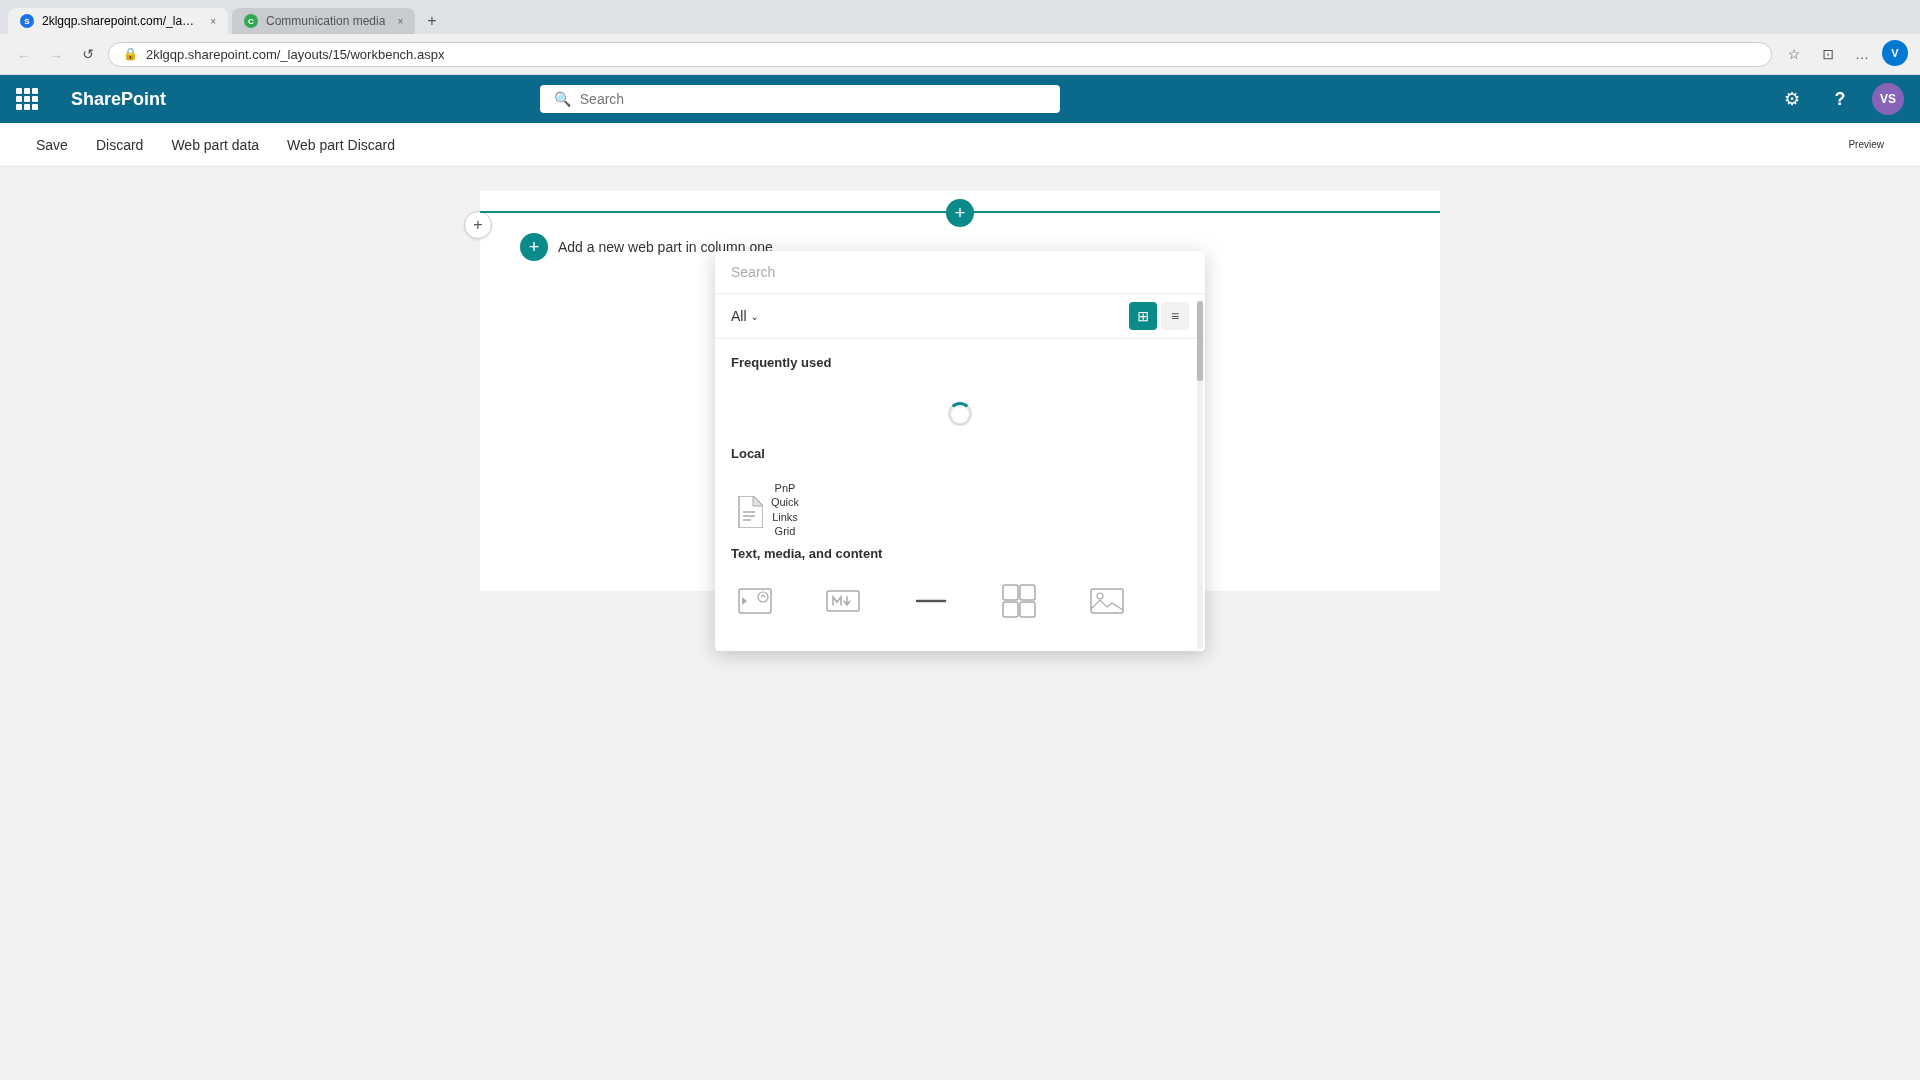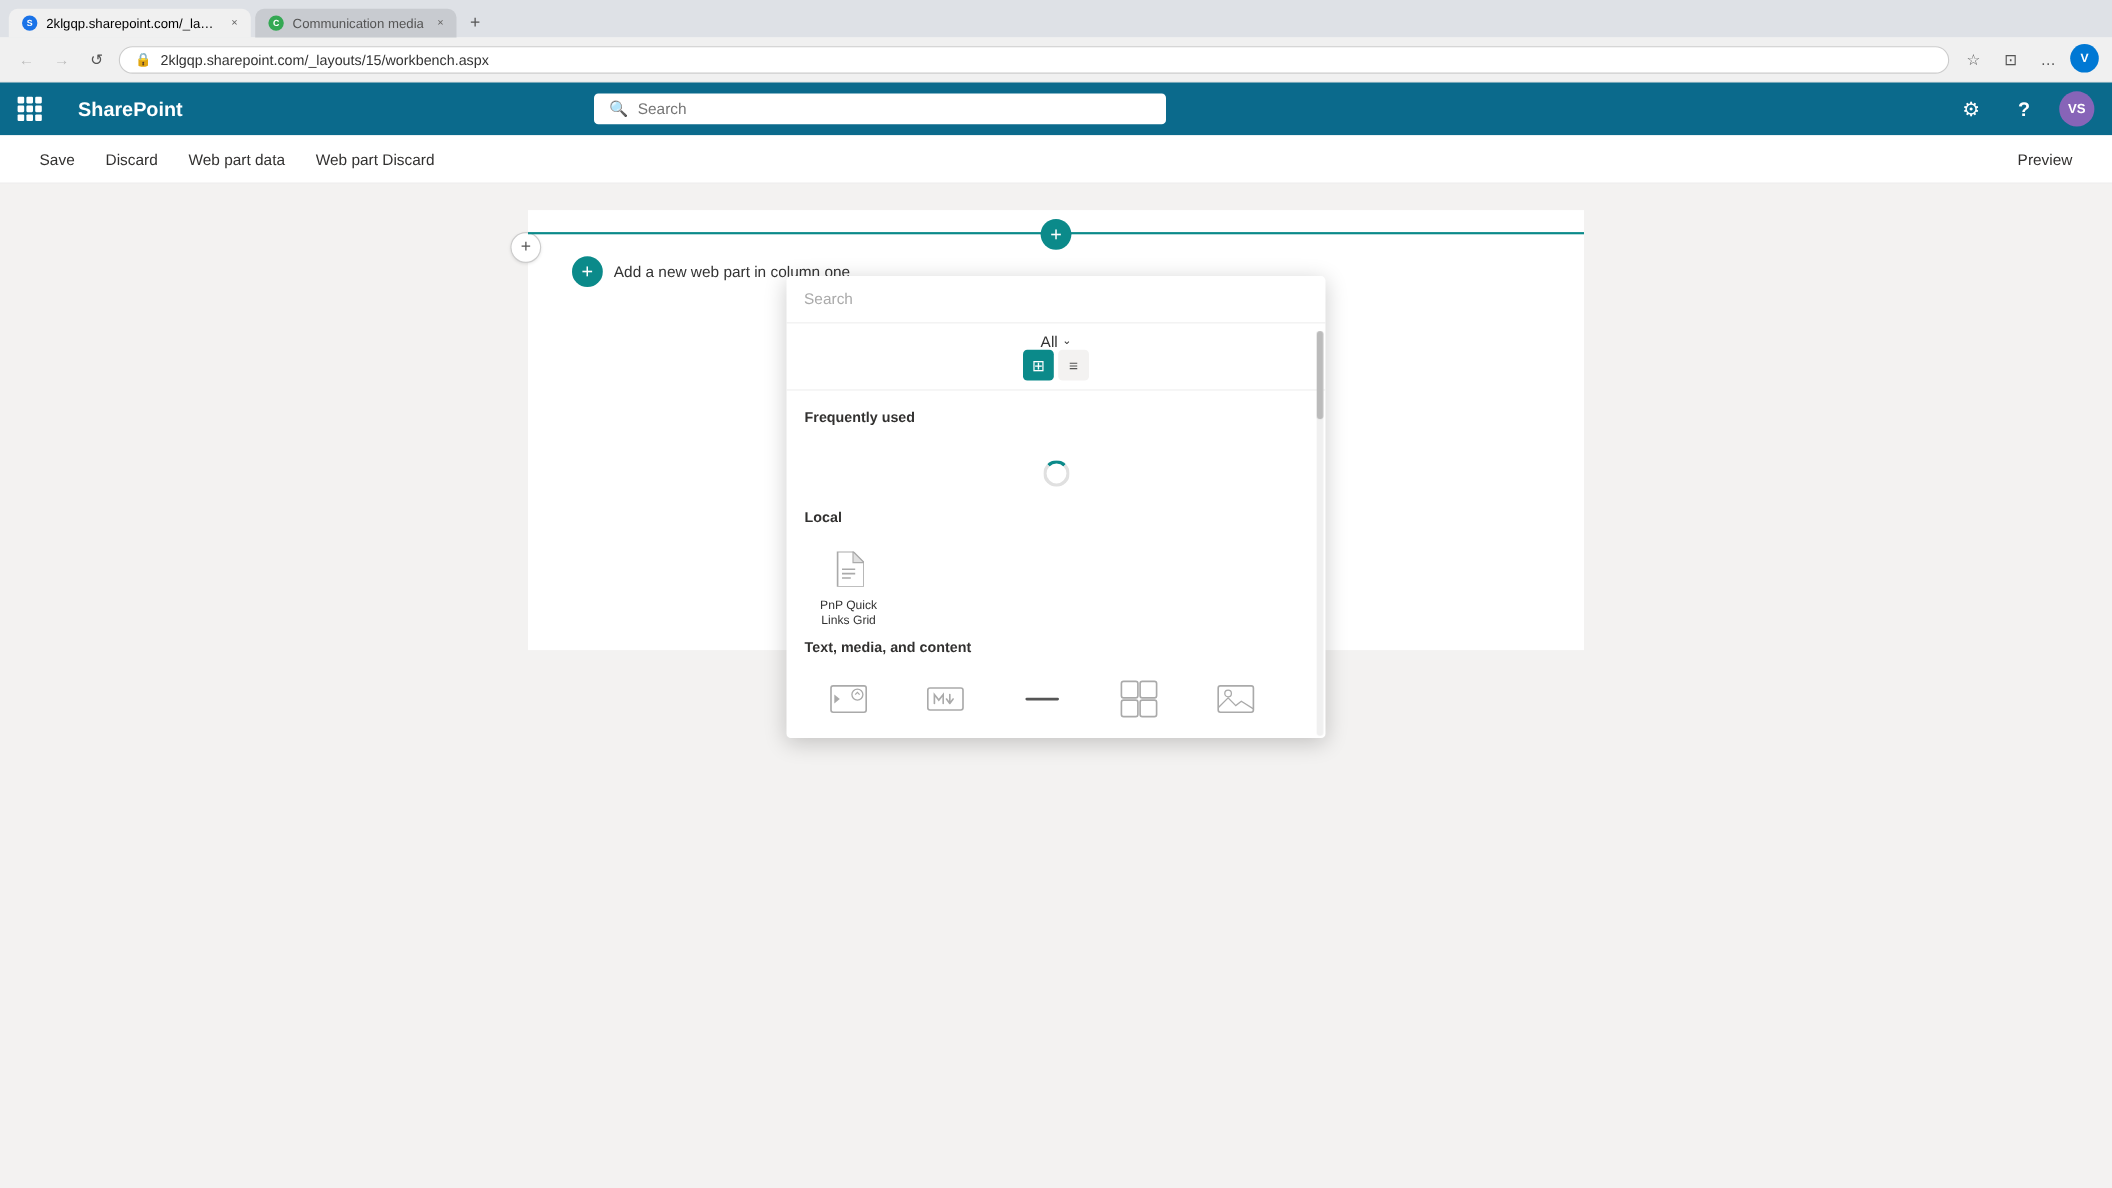--- a/index.html
+++ b/index.html
@@ -166,21 +166,21 @@
       padding: 12px 24px;
       height: 44px;
       gap: 4px;
     }
     .toolbar-btn {
       background: none; border: none; cursor: pointer; font-size: 14px; color: #323130;
       padding: 6px 12px; border-radius: 2px;
     }
     .toolbar-preview {
       margin-left: auto;
-      background: none; border: none; cursor: pointer; font-size: 14px; color: #323130;
+      background: none; border: none; cursor: pointer; font-size: 10px; color: #323130;
       padding: 6px 12px;
       text-align: center;
     }
 
     
     .sp-main {
       background: #f3f2f1;
       flex: 1;
       padding: 24px;
       position: relative;
@@ -286,21 +286,20 @@
       color: #333;
     }
     .picker-search input::placeholder { color: #aaa; }
 
     .picker-filter-row {
       display: flex;
       align-items: center;
       padding: 8px 16px;
       border-bottom: 1px solid #eee;
       justify-content: space-between;
-      flex-direction: column;
     }
     .filter-all {
       display: flex;
       align-items: center;
       gap: 4px;
       font-size: 14px;
       color: #333;
       cursor: pointer;
     }
     .filter-chevron { font-size: 10px; }
@@ -342,22 +341,21 @@
 
     .picker-section { }
 
     .webpart-grid {
       display: flex;
       flex-wrap: wrap;
       gap: 8px;
     }
     .webpart-item {
       display: flex;
-      flex-direction: column;
-      align-items: center;
+      align-items: flex-end;
       width: 80px;
       cursor: pointer;
       padding: 8px 4px;
       border-radius: 4px;
     }
     .webpart-icon {
       width: 40px; height: 40px;
       display: flex; align-items: center; justify-content: center;
       font-size: 22px;
       color: #666;

